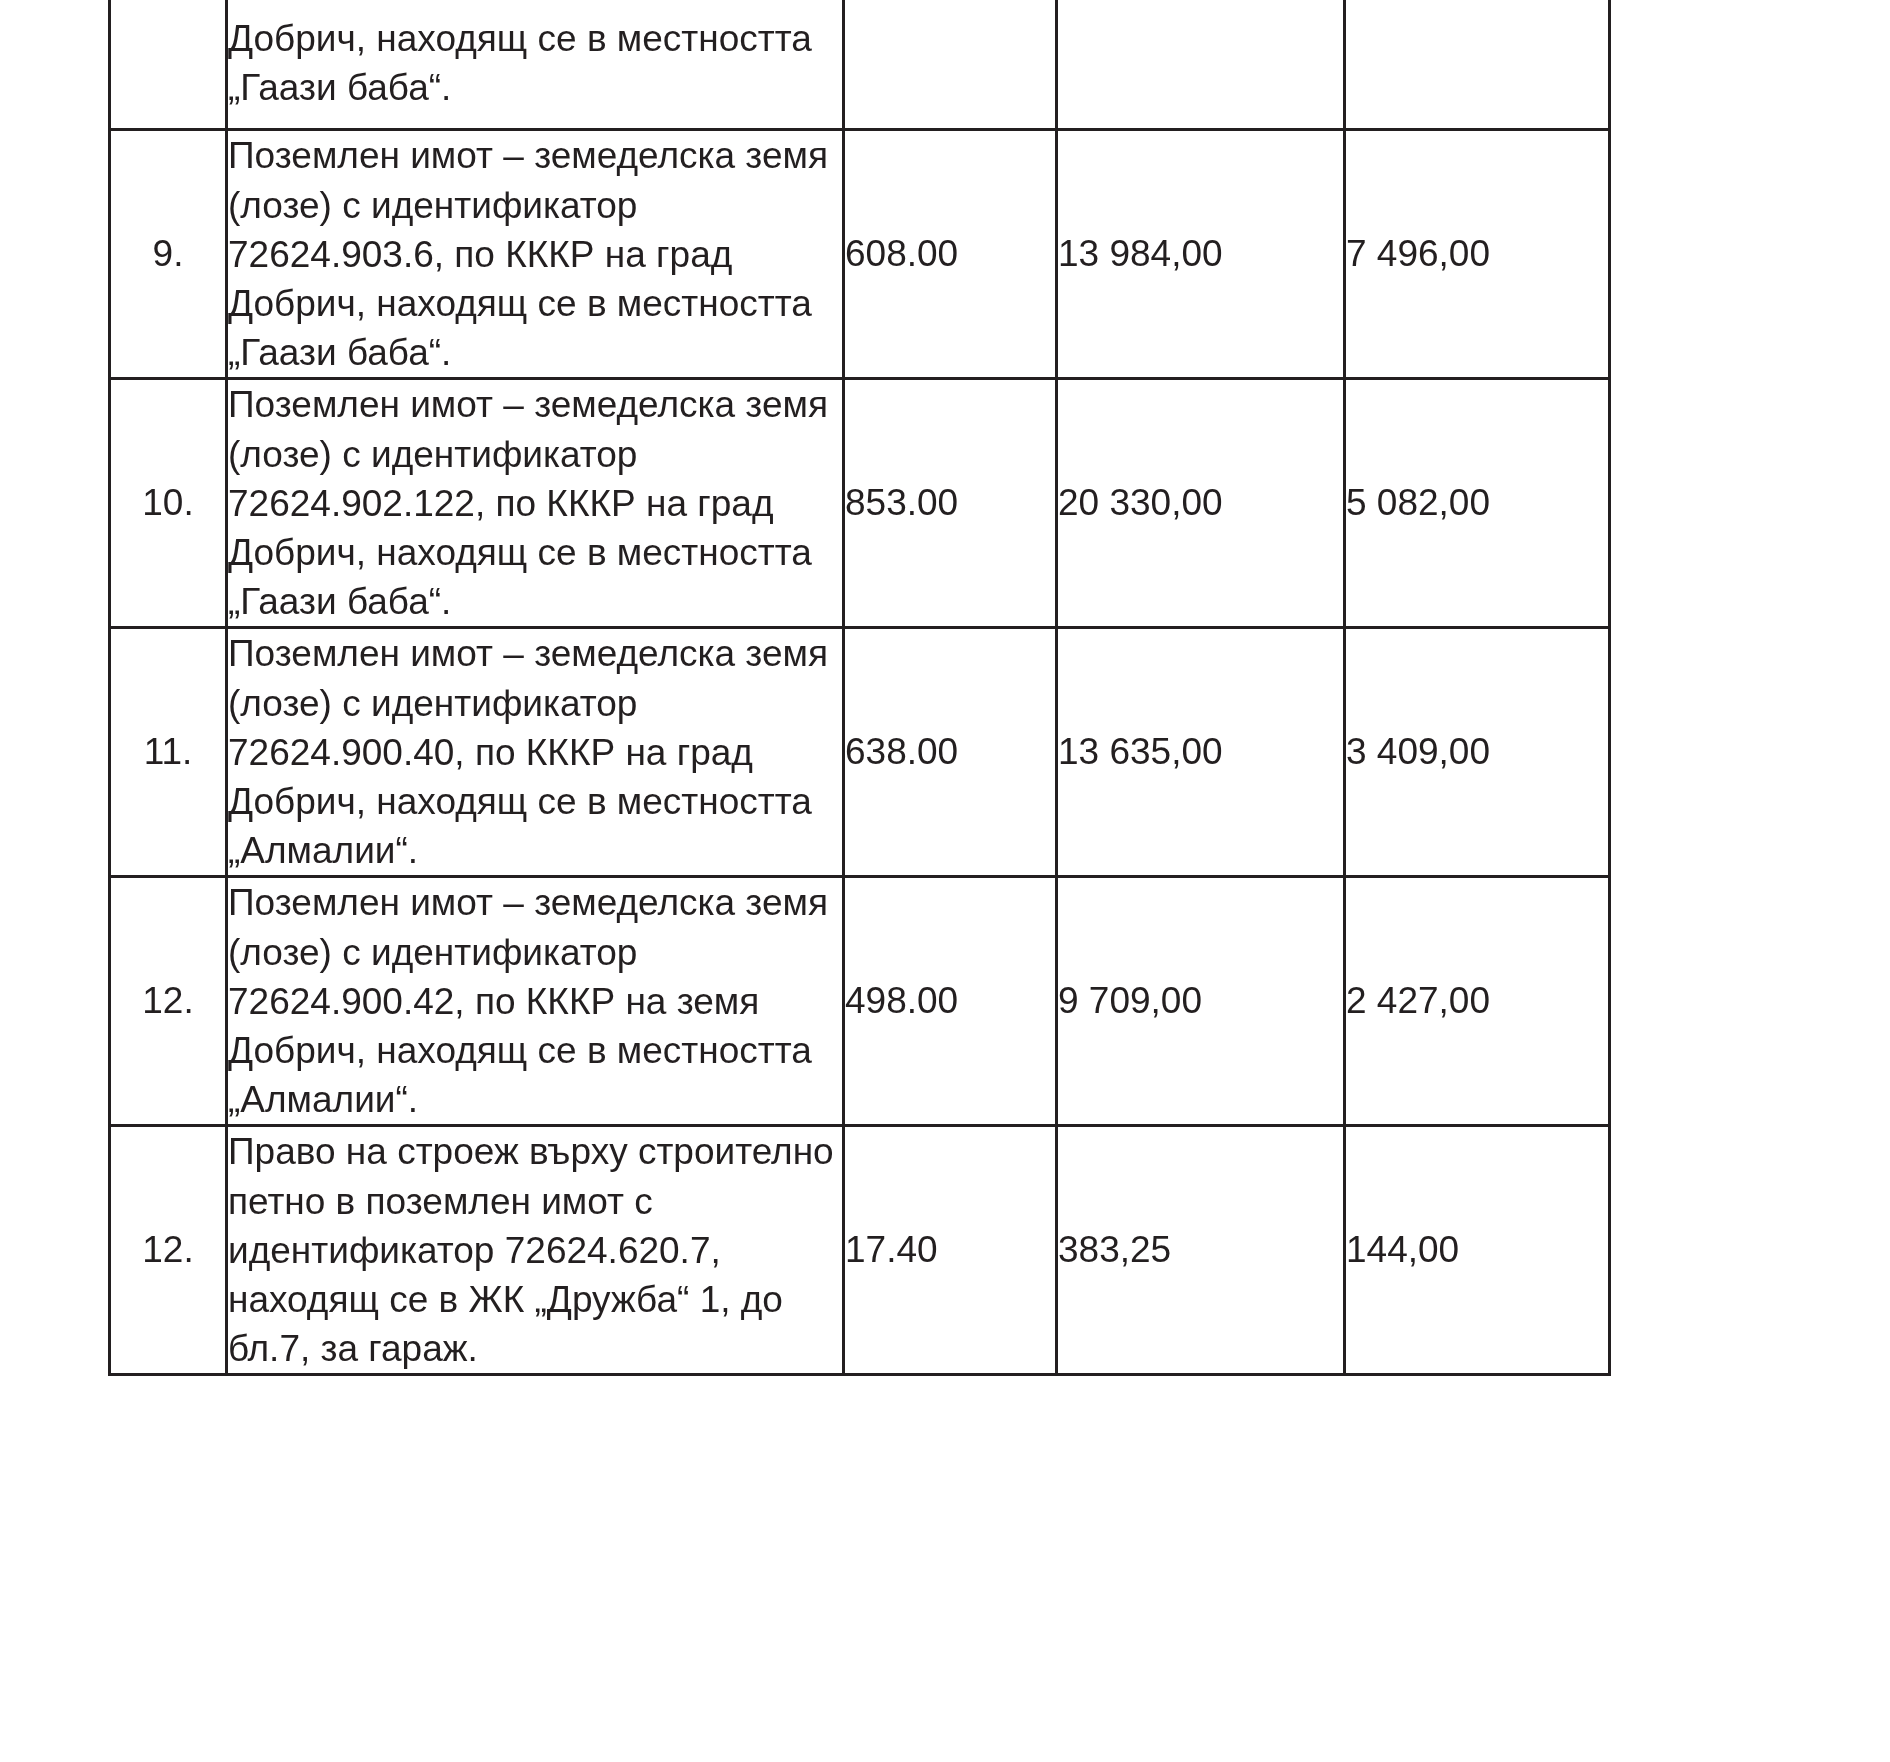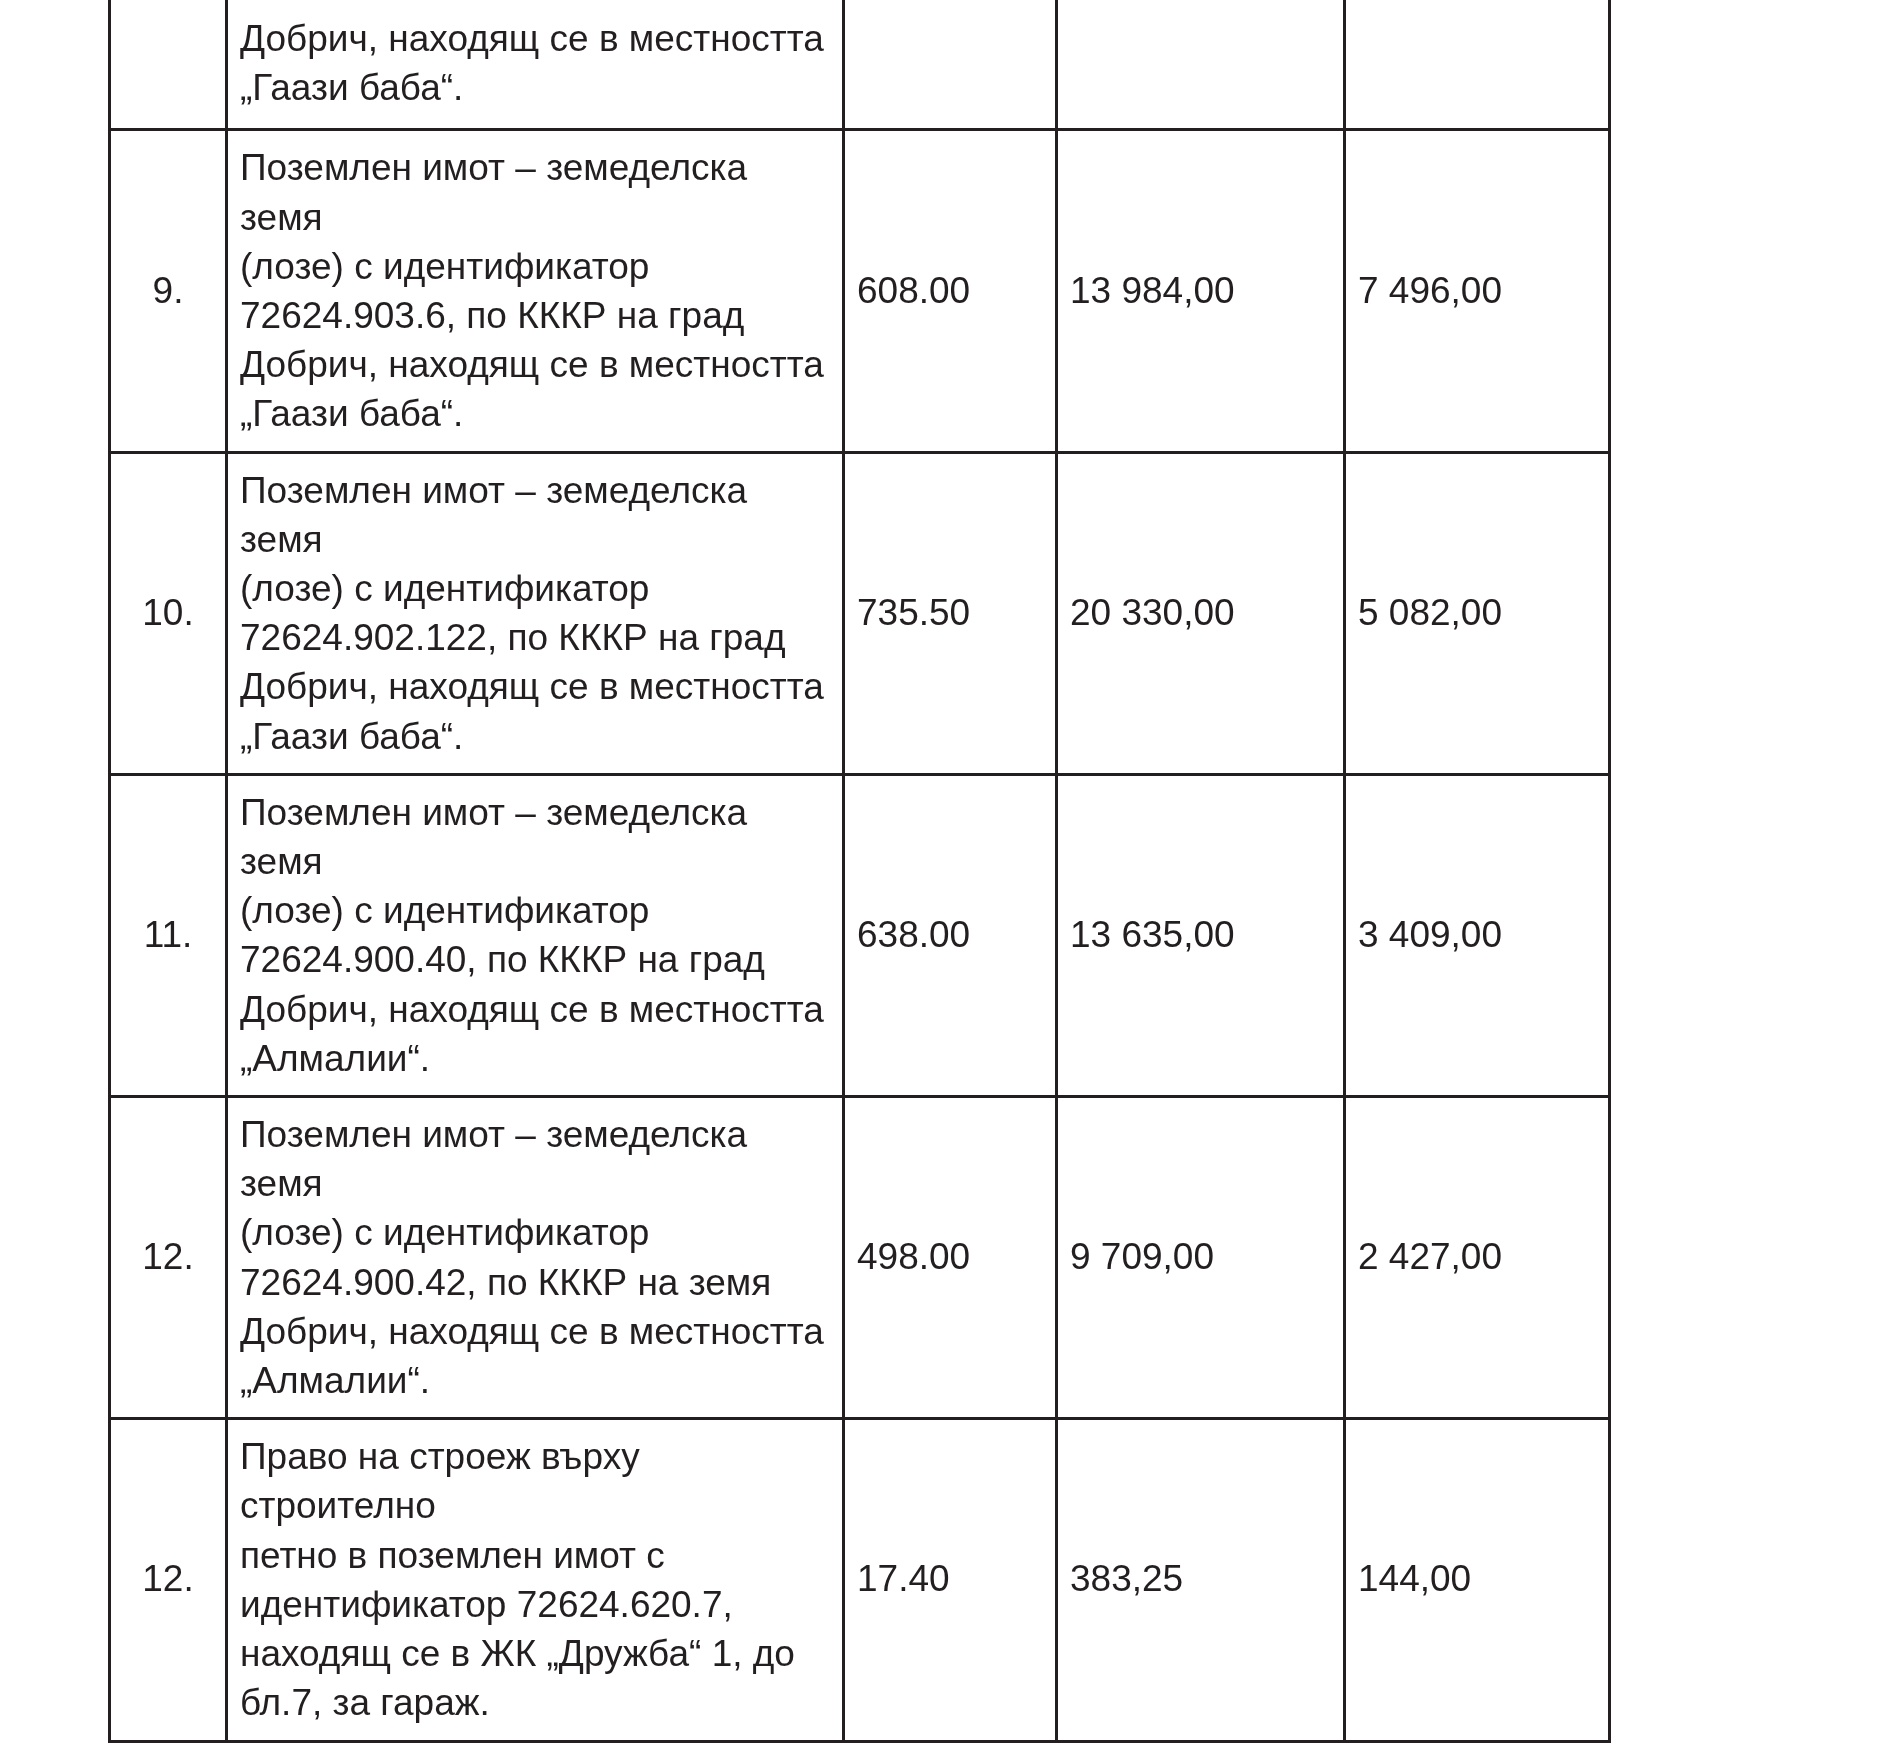--- a/index.html
+++ b/index.html
@@ -19,21 +19,21 @@
   }
   table.prop-table {
     border-collapse: collapse;
     table-layout: fixed;
     margin-left: 108px;
     width: 1500px;
   }
   table.prop-table td {
     border: 3px solid #231f20;
     vertical-align: middle;
-    padding: 12px;
+    padding: 0;
   }
   
   col.c-idx   { width: 117px; }
   col.c-desc  { width: 617px; }
   col.c-area  { width: 213px; }
   col.c-val1  { width: 288px; }
   col.c-val2  { width: 265px; }
 
   .cell-idx {
     text-align: center;
@@ -104,21 +104,21 @@
         </tr>
         <tr>
           <td class="cell-idx">10.</td>
           <td class="cell-desc">
             <span class="line">Поземлен имот – земеделска земя</span>
             <span class="line">(лозе) с идентификатор</span>
             <span class="line">72624.902.122, по КККР на град</span>
             <span class="line">Добрич, находящ се в местността</span>
             <span class="line">„Гаази баба“.</span>
           </td>
-          <td class="cell-num">735.50</td>
+          <td class="cell-num">853.00</td>
           <td class="cell-num">20 330,00</td>
           <td class="cell-num">5 082,00</td>
         </tr>
         <tr>
           <td class="cell-idx">11.</td>
           <td class="cell-desc">
             <span class="line">Поземлен имот – земеделска земя</span>
             <span class="line">(лозе) с идентификатор</span>
             <span class="line">72624.900.40, по КККР на град</span>
             <span class="line">Добрич, находящ се в местността</span>

